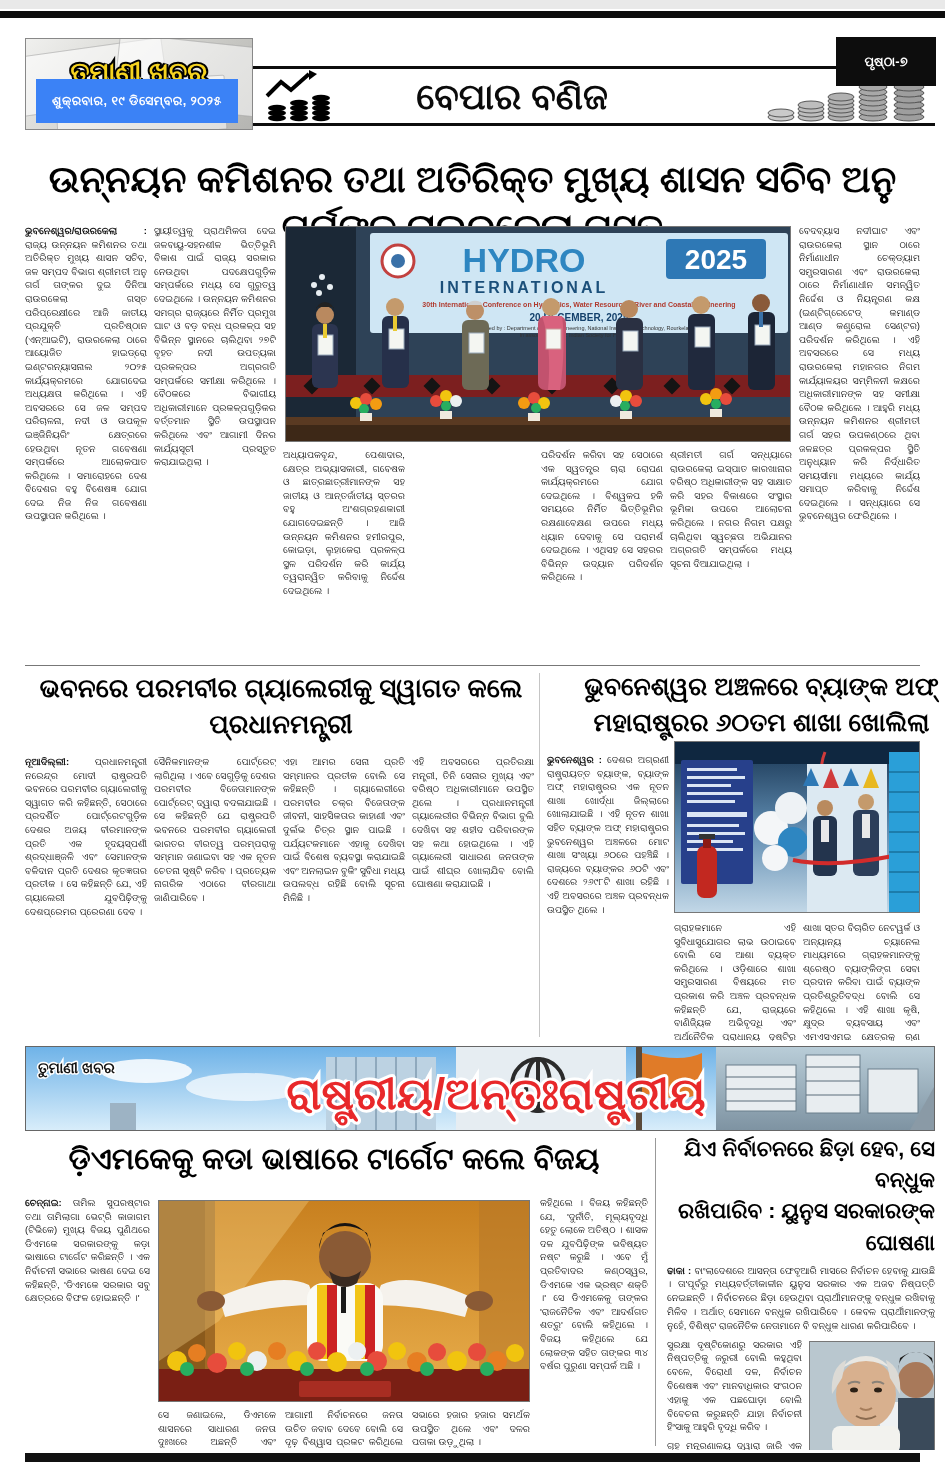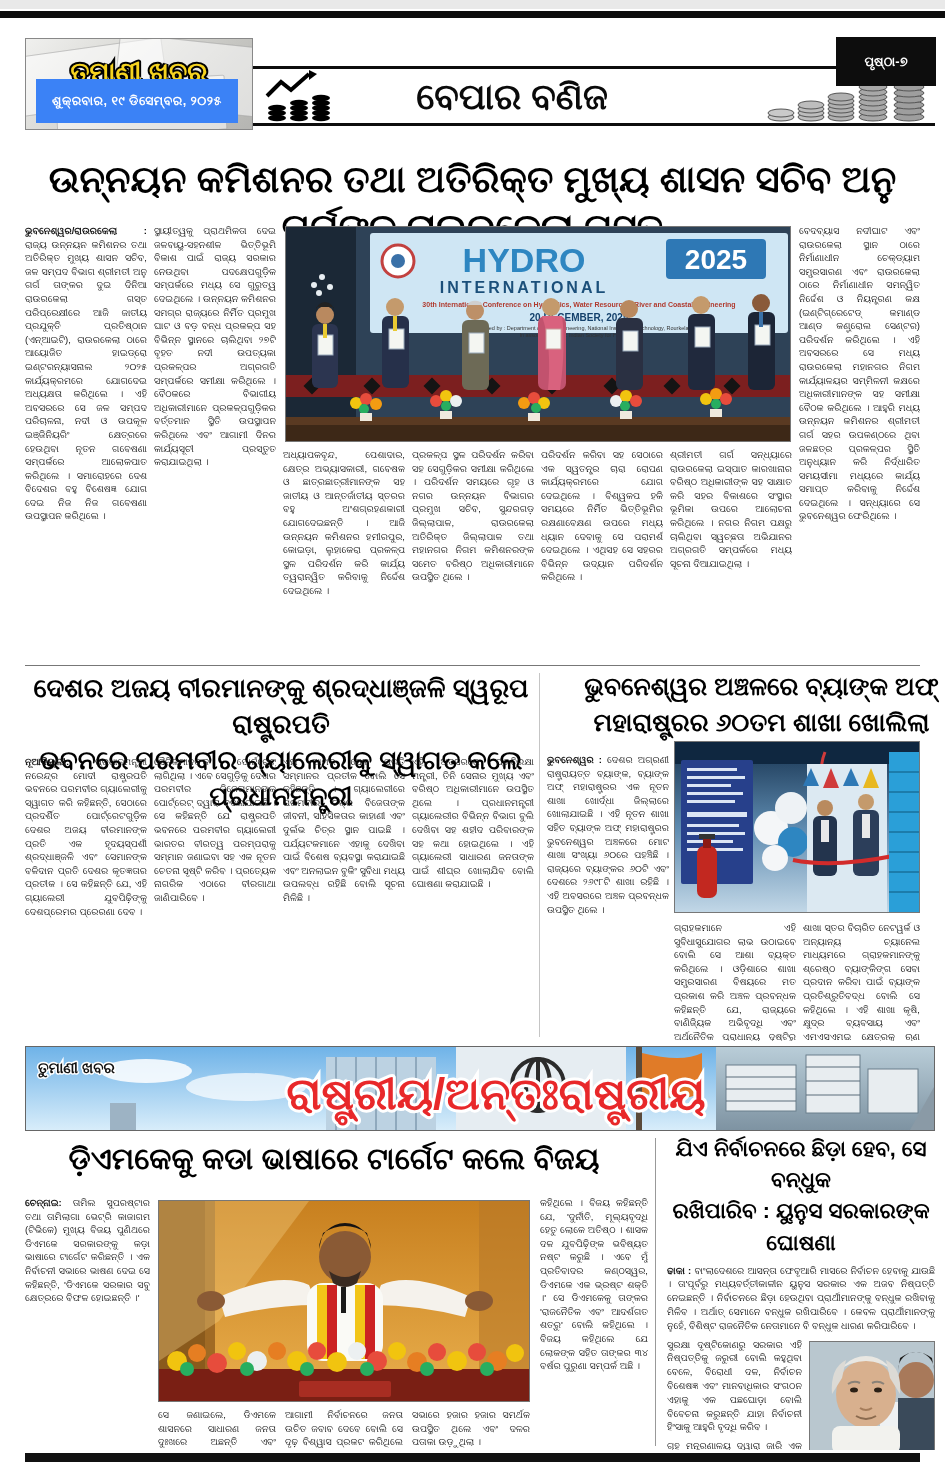--- a/index.html
+++ b/index.html
@@ -27,21 +27,21 @@
   .h-mid { text-align:center; font-weight:700; color:#000; }
   
   .col { position:absolute; width:122px; overflow:hidden; font-size:9.5px; line-height:13.6px; text-align:justify; color:#141414; }
   .col b, .dl { font-weight:700; }
   section.block { position:absolute; }
   .photo-frame { position:absolute; overflow:hidden; border:1px solid #777; background:#243a52; }
   .vrule { position:absolute; width:1px; background:#aaa; }
   .hrule { position:absolute; height:1px; background:#555; }
   
   .yunus-art { position:absolute; overflow:hidden; }
-  .yunus-art h2 { font-size:21.5px; line-height:1.45; text-align:center; font-weight:700; color:#000; }
+  .yunus-art h2 { font-size:21.5px; line-height:1.45; text-align:right; font-weight:700; color:#000; }
   .yunus-art p { font-size:9.5px; line-height:13.8px; text-align:justify; margin-top:5px; }
   .yunus-photo { float:right; width:126px; height:114px; margin:3px 0 3px 7px; border:1px solid #777; overflow:hidden; }
   .botbar { left:25px; top:1444px; width:895px; height:9px; background:#111; }
 </style>
 </head>
 <body>
 
 <div class="page">
 
   <div class="abs toprule"></div>
@@ -251,32 +251,30 @@
               <circle cx="10" cy="3" r="6" fill="#f39c12"></circle>
               <circle cx="20" cy="8" r="6" fill="#e74c3c"></circle>
               <circle cx="10" cy="13" r="5" fill="#27ae60"></circle>
               <rect x="4" y="18" width="12" height="8" fill="#efe9dd"></rect>
             </g>
         </g>
       </svg>
     </div>
 
     <div class="col" style="left:258px;top:224px;height:216px;">ଅଧ୍ୟାପକବୃନ୍ଦ, ପେଶାଦାର, କ୍ଷେତ୍ର ଅଭ୍ୟାସକାରୀ, ଗବେଷକ ଓ ଛାତ୍ରଛାତ୍ରୀମାନଙ୍କ ସହ ଜାତୀୟ ଓ ଆନ୍ତର୍ଜାତୀୟ ସ୍ତରର ବହୁ ଅଂଶଗ୍ରହଣକାରୀ ଯୋଗଦେଇଛନ୍ତି । ଆଜି ଉନ୍ନୟନ କମିଶନର ହମୀରପୁର, କୋଇଡ଼ା, ଲୁହାକେରା ପ୍ରକଳ୍ପ ସ୍ଥଳ ପରିଦର୍ଶନ କରି କାର୍ଯ୍ୟ ତ୍ୱରାନ୍ୱିତ କରିବାକୁ ନିର୍ଦ୍ଦେଶ ଦେଇଥିଲେ ।</div>
-    <div class="col" style="left:387px;top:224px;height:216px;">ପ୍ରକଳ୍ପ ସ୍ଥଳ ପରିଦର୍ଶନ କରିବା ସହ ସେଗୁଡ଼ିକର ସମୀକ୍ଷା କରିଥିଲେ । ପରିଦର୍ଶନ ସମୟରେ ଗୃହ ଓ ନଗର ଉନ୍ନୟନ ବିଭାଗର ପ୍ରମୁଖ ସଚିବ, ସୁନ୍ଦରଗଡ଼ ଜିଲ୍ଲାପାଳ, ରାଉରକେଲା ଅତିରିକ୍ତ ଜିଲ୍ଲାପାଳ ତଥା ମହାନଗର ନିଗମ କମିଶନରଙ୍କ ସମେତ ବରିଷ୍ଠ ଅଧିକାରୀମାନେ ଉପସ୍ଥିତ ଥିଲେ ।</div>
     <div class="col" style="left:516px;top:224px;height:216px;">ପରିଦର୍ଶନ କରିବା ସହ ସେଠାରେ ଏକ ସ୍ୱତନ୍ତ୍ର ଚାରା ରୋପଣ କାର୍ଯ୍ୟକ୍ରମରେ ଯୋଗ ଦେଇଥିଲେ । ବିଶ୍ୱକପ ହକି ସମୟରେ ନିର୍ମିତ ଭିତ୍ତିଭୂମିର ରକ୍ଷଣାବେକ୍ଷଣ ଉପରେ ମଧ୍ୟ ଧ୍ୟାନ ଦେବାକୁ ସେ ପରାମର୍ଶ ଦେଇଥିଲେ । ଏଥିସହ ସେ ସହରର ବିଭିନ୍ନ ଉଦ୍ୟାନ ପରିଦର୍ଶନ କରିଥିଲେ ।</div>
     <div class="col" style="left:645px;top:224px;height:216px;">ଶ୍ରୀମତୀ ଗର୍ଗ ସନ୍ଧ୍ୟାରେ ରାଉରକେଲା ଇସ୍ପାତ କାରଖାନାର ବରିଷ୍ଠ ଅଧିକାରୀଙ୍କ ସହ ସାକ୍ଷାତ କରି ସହର ବିକାଶରେ ସଂସ୍ଥାର ଭୂମିକା ଉପରେ ଆଲୋଚନା କରିଥିଲେ । ନଗର ନିଗମ ପକ୍ଷରୁ ଚାଲିଥିବା ସ୍ୱଚ୍ଛତା ଅଭିଯାନର ଅଗ୍ରଗତି ସମ୍ପର୍କରେ ମଧ୍ୟ ସୂଚନା ଦିଆଯାଇଥିଲା ।</div>
     <div class="col" style="left:774px;top:0;width:121px;height:440px;">ବେଦବ୍ୟାସ ନଦୀଘାଟ ଏବଂ ରାଉରକେଲା ସ୍ଥାନ ଠାରେ ନିର୍ମାଣାଧୀନ ଚେକ୍‌ଡ୍ୟାମ ସମ୍ପ୍ରସାରଣ ଏବଂ ରାଉରକେଲା ଠାରେ ନିର୍ମାଣାଧୀନ ସମନ୍ୱିତ ନିର୍ଦ୍ଦେଶ ଓ ନିୟନ୍ତ୍ରଣ କକ୍ଷ (ଇଣ୍ଟିଗ୍ରେଟେଡ୍ କମାଣ୍ଡ ଆଣ୍ଡ କଣ୍ଟ୍ରୋଲ ସେଣ୍ଟର) ପରିଦର୍ଶନ କରିଥିଲେ । ଏହି ଅବସରରେ ସେ ମଧ୍ୟ ରାଉରକେଲା ମହାନଗର ନିଗମ କାର୍ଯ୍ୟାଳୟର ସମ୍ମିଳନୀ କକ୍ଷରେ ଅଧିକାରୀମାନଙ୍କ ସହ ସମୀକ୍ଷା ବୈଠକ କରିଥିଲେ । ଆହୁରି ମଧ୍ୟ ଉନ୍ନୟନ କମିଶନର ଶ୍ରୀମତୀ ଗର୍ଗ ସହର ଉପକଣ୍ଠରେ ଥିବା ଜଳଛତ୍ର ପ୍ରକଳ୍ପର ସ୍ଥିତି ଅନୁଧ୍ୟାନ କରି ନିର୍ଦ୍ଧାରିତ ସମୟସୀମା ମଧ୍ୟରେ କାର୍ଯ୍ୟ ସମାପ୍ତ କରିବାକୁ ନିର୍ଦ୍ଦେଶ ଦେଇଥିଲେ । ସନ୍ଧ୍ୟାରେ ସେ ଭୁବନେଶ୍ୱର ଫେରିଥିଲେ ।</div>
   </section>
 
   <div class="hrule" style="left:25px;top:656px;width:895px;background:#777;"></div>
 
   <section class="block" style="left:25px;top:660px;width:895px;height:372px;">
 
     <div class="abs h-mid" style="left:0;top:2px;width:512px;font-size:26px;line-height:1.38;">
-      <div>ଦେଶର ଅଜୟ ବୀରମାନଙ୍କୁ ଶ୍ରଦ୍ଧାଞ୍ଜଳି ସ୍ୱରୂପ ରାଷ୍ଟ୍ରପତି</div>
       <div>ଭବନରେ ପରମବୀର ଗ୍ୟାଲେରୀକୁ ସ୍ୱାଗତ କଲେ ପ୍ରଧାନମନ୍ତ୍ରୀ</div>
     </div>
     <div class="col" style="left:0;top:86px;height:286px;">
       <b class="dl">ନୂଆଦିଲ୍ଲୀ:</b>
       <span>ପ୍ରଧାନମନ୍ତ୍ରୀ ନରେନ୍ଦ୍ର ମୋଦୀ ରାଷ୍ଟ୍ରପତି ଭବନରେ ପରମବୀର ଗ୍ୟାଲେରୀକୁ ସ୍ୱାଗତ କରି କହିଛନ୍ତି, ସେଠାରେ ପ୍ରଦର୍ଶିତ ପୋର୍ଟ୍ରେଟଗୁଡ଼ିକ ଦେଶର ଅଜୟ ବୀରମାନଙ୍କ ପ୍ରତି ଏକ ହୃଦୟସ୍ପର୍ଶୀ ଶ୍ରଦ୍ଧାଞ୍ଜଳି ଏବଂ ସେମାନଙ୍କ ବଳିଦାନ ପ୍ରତି ଦେଶର କୃତଜ୍ଞତାର ପ୍ରତୀକ । ସେ କହିଛନ୍ତି ଯେ, ଏହି ଗ୍ୟାଲେରୀ ଯୁବପିଢ଼ିଙ୍କୁ ଦେଶପ୍ରେମର ପ୍ରେରଣା ଦେବ ।</span>
     </div>
     <div class="col" style="left:129px;top:86px;height:286px;">ସୈନିକମାନଙ୍କ ପୋର୍ଟ୍ରେଟ୍ ଲାଗିଥିଲା । ଏବେ ସେଗୁଡ଼ିକୁ ଦେଶର ପରମବୀର ବିଜେତାମାନଙ୍କ ପୋର୍ଟ୍ରେଟ୍ ଦ୍ୱାରା ବଦଳାଯାଇଛି । ସେ କହିଛନ୍ତି ଯେ ରାଷ୍ଟ୍ରପତି ଭବନରେ ପରମବୀର ଗ୍ୟାଲେରୀ ଭାରତର ବୀରତ୍ୱ ପରମ୍ପରାକୁ ସମ୍ମାନ ଜଣାଇବା ସହ ଏକ ନୂତନ ଚେତନା ସୃଷ୍ଟି କରିବ । ପ୍ରତ୍ୟେକ ନାଗରିକ ଏଠାରେ ବୀରଗାଥା ଜାଣିପାରିବେ ।</div>
     <div class="col" style="left:258px;top:86px;height:286px;">ଏହା ଆମର ସେନା ପ୍ରତି ସମ୍ମାନର ପ୍ରତୀକ ବୋଲି ସେ କହିଛନ୍ତି । ଗ୍ୟାଲେରୀରେ ପରମବୀର ଚକ୍ର ବିଜେତାଙ୍କ ଜୀବନୀ, ସାହସିକତାର କାହାଣୀ ଏବଂ ଦୁର୍ଲଭ ଚିତ୍ର ସ୍ଥାନ ପାଇଛି । ପର୍ଯ୍ୟଟକମାନେ ଏହାକୁ ଦେଖିବା ପାଇଁ ବିଶେଷ ବ୍ୟବସ୍ଥା କରାଯାଇଛି ଏବଂ ଅନଲାଇନ ବୁକିଂ ସୁବିଧା ମଧ୍ୟ ଉପଲବ୍ଧ ରହିଛି ବୋଲି ସୂଚନା ମିଳିଛି ।</div>
     <div class="col" style="left:387px;top:86px;height:286px;">ଏହି ଅବସରରେ ପ୍ରତିରକ୍ଷା ମନ୍ତ୍ରୀ, ତିନି ସେନାର ମୁଖ୍ୟ ଏବଂ ବରିଷ୍ଠ ଅଧିକାରୀମାନେ ଉପସ୍ଥିତ ଥିଲେ । ପ୍ରଧାନମନ୍ତ୍ରୀ ଗ୍ୟାଲେରୀର ବିଭିନ୍ନ ବିଭାଗ ବୁଲି ଦେଖିବା ସହ ଶହୀଦ ପରିବାରଙ୍କ ସହ କଥା ହୋଇଥିଲେ । ଏହି ଗ୍ୟାଲେରୀ ସାଧାରଣ ଜନତାଙ୍କ ପାଇଁ ଶୀଘ୍ର ଖୋଲାଯିବ ବୋଲି ଘୋଷଣା କରାଯାଇଛି ।</div>
 

